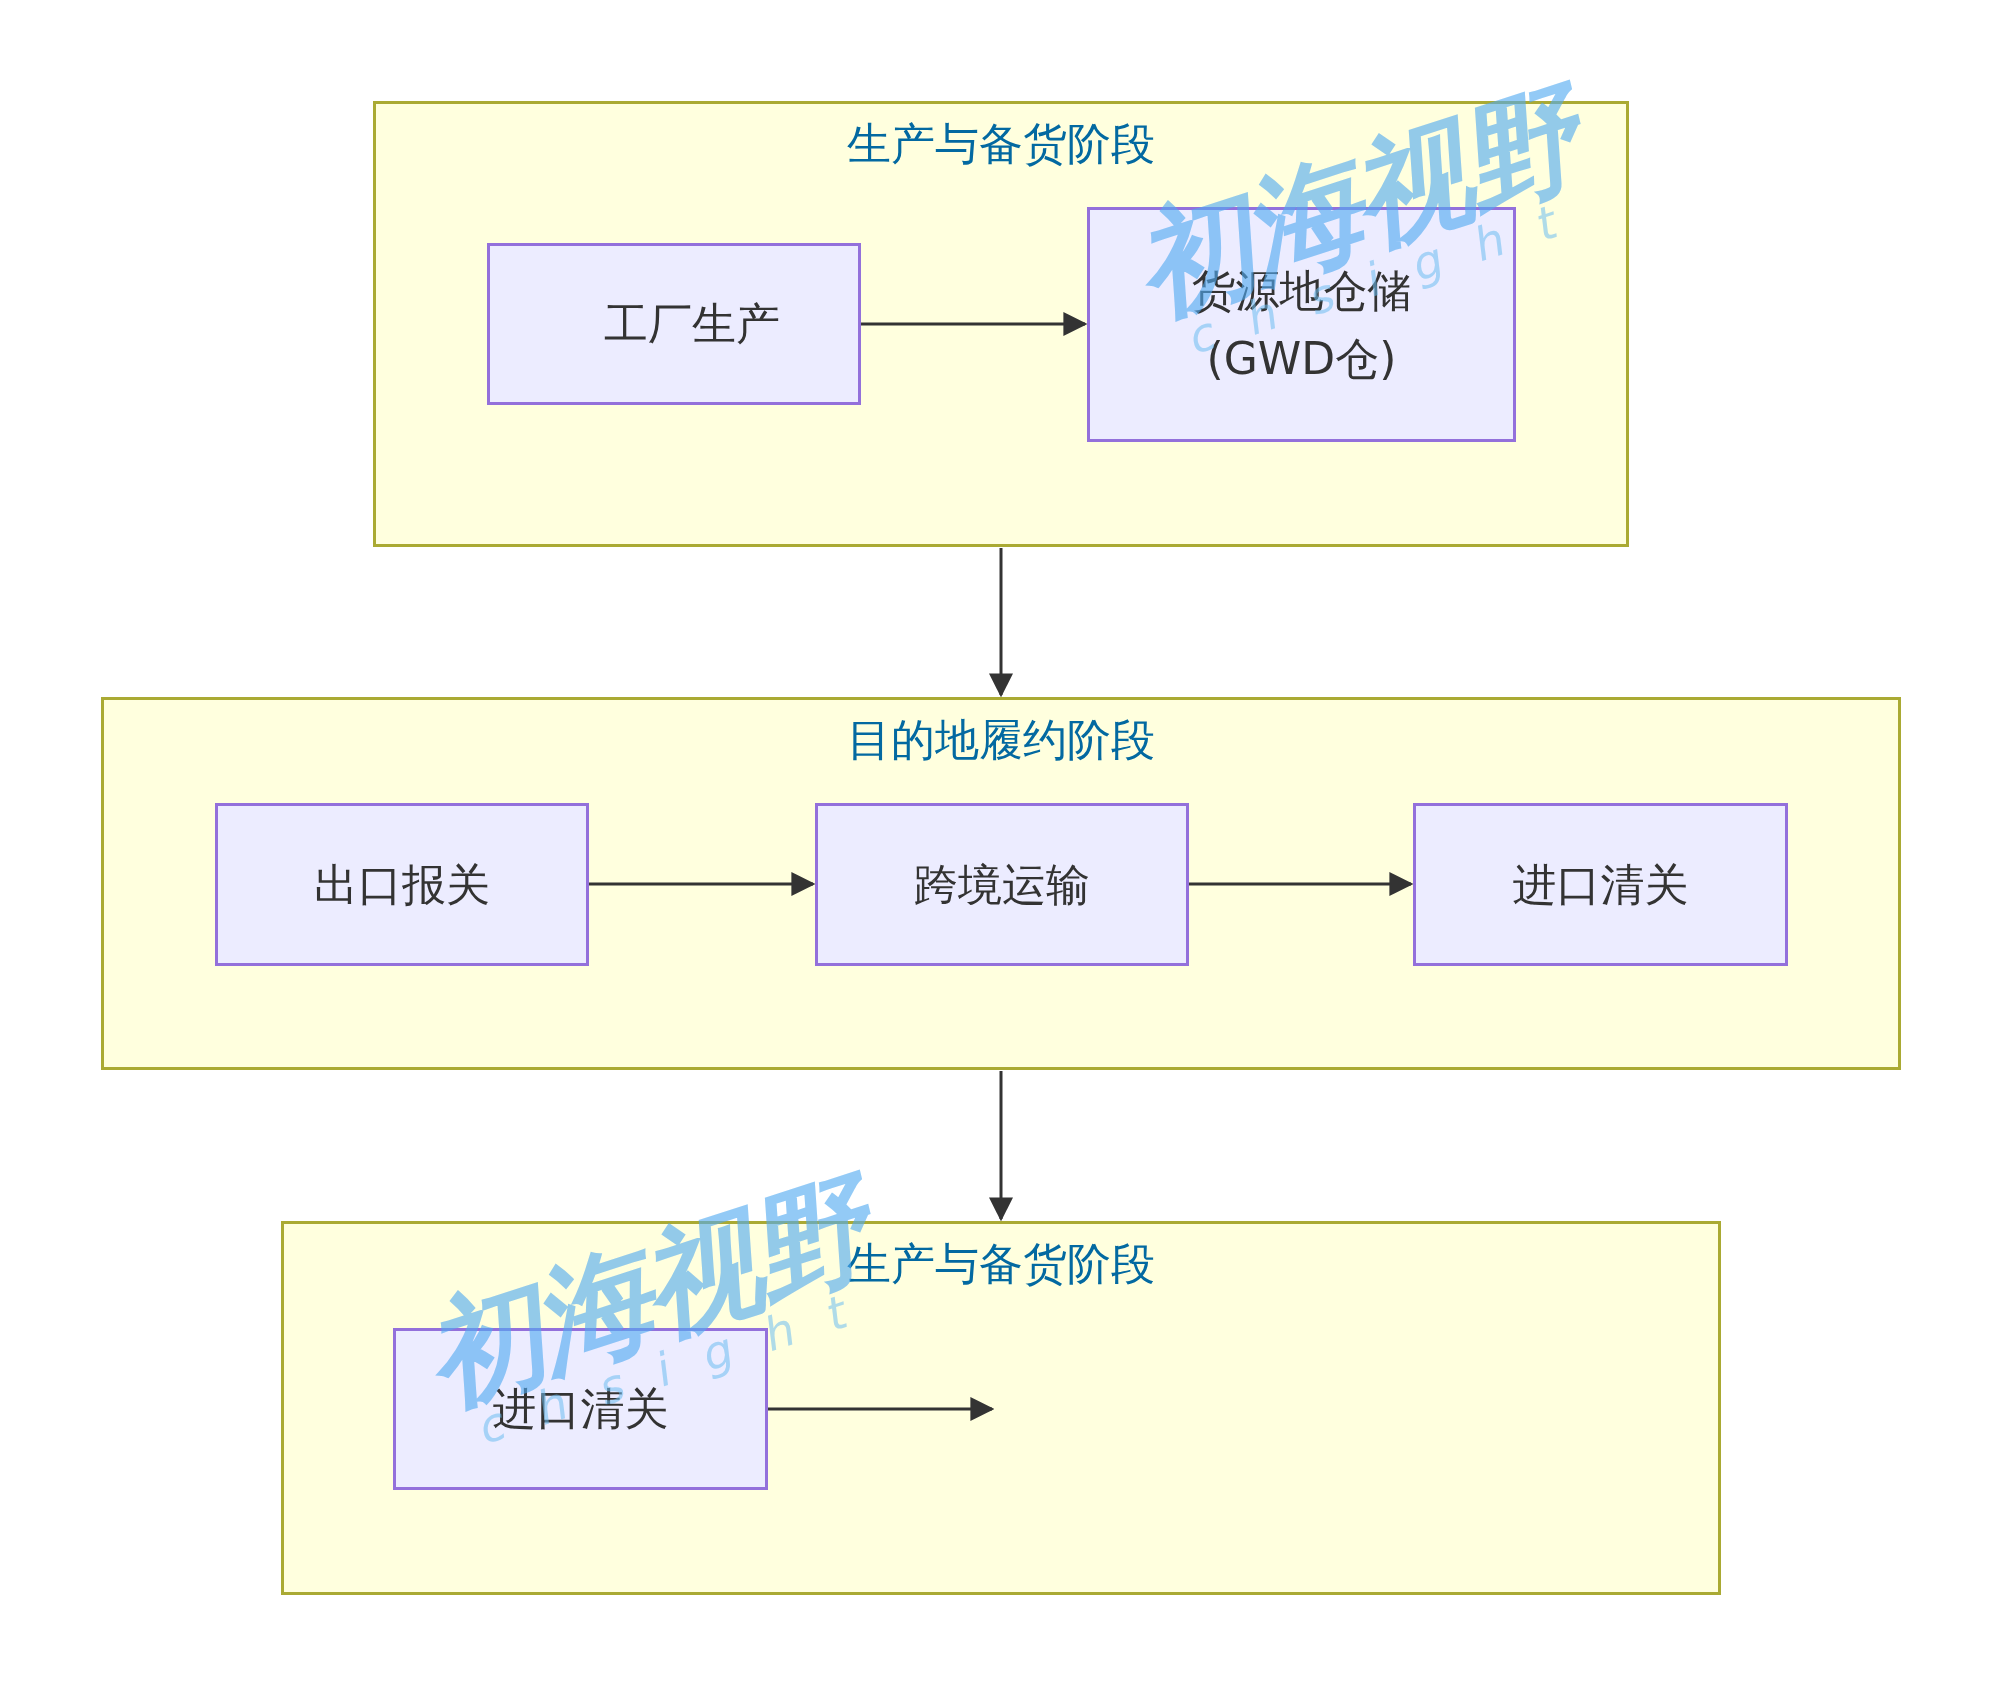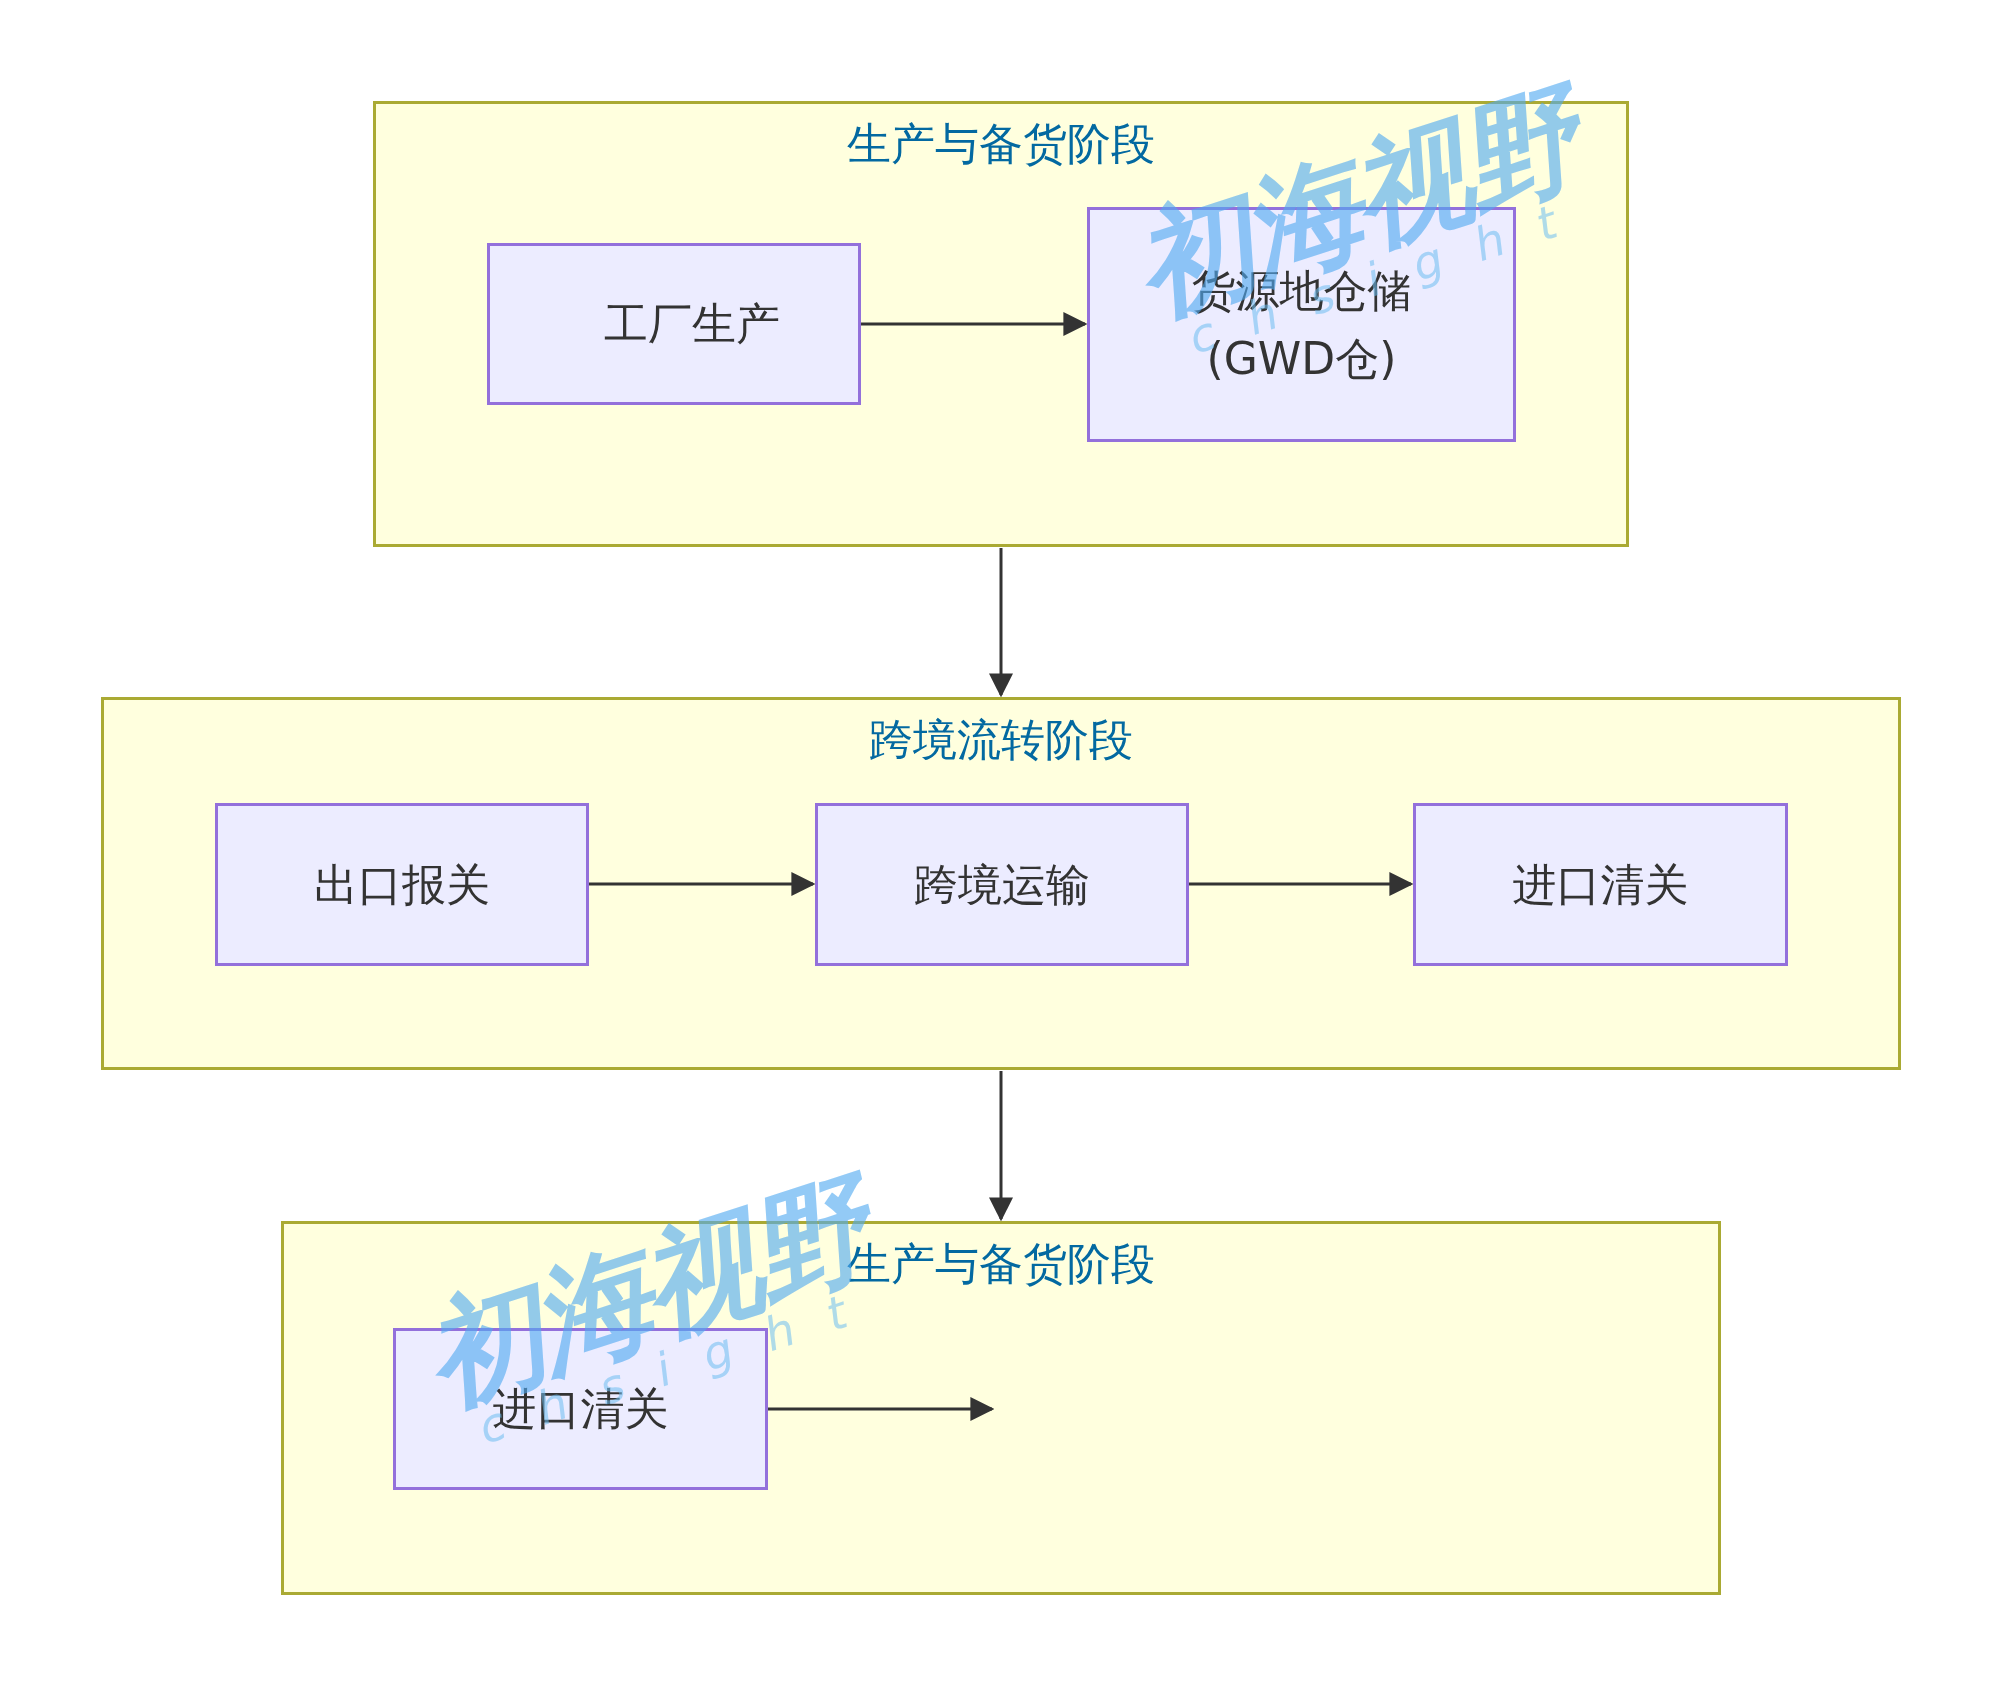--- a/index.html
+++ b/index.html
@@ -36,21 +36,21 @@
     <div class="node-label">工厂生产</div>
   </div>
   <div class="node" style="left:1087px; top:207px; width:429px; height:235px;">
     <div class="node-label">
       <span>货源地仓储</span>
       <span>(GWD仓)</span>
     </div>
   </div>
 
   <div class="cluster" style="left:101px; top:697px; width:1800px; height:373px;">
-    <div class="cluster-title">跨境流转阶段</div>
+    <div class="cluster-title">目的地履约阶段</div>
   </div>
   <div class="node" style="left:215px; top:803px; width:374px; height:163px;text-align:right;">
     <div class="node-label">出口报关</div>
   </div>
   <div class="node" style="left:815px; top:803px; width:374px; height:163px;">
     <div class="node-label">跨境运输</div>
   </div>
   <div class="node" style="left:1413px; top:803px; width:375px; height:163px;">
     <div class="node-label">进口清关</div>
   </div>

